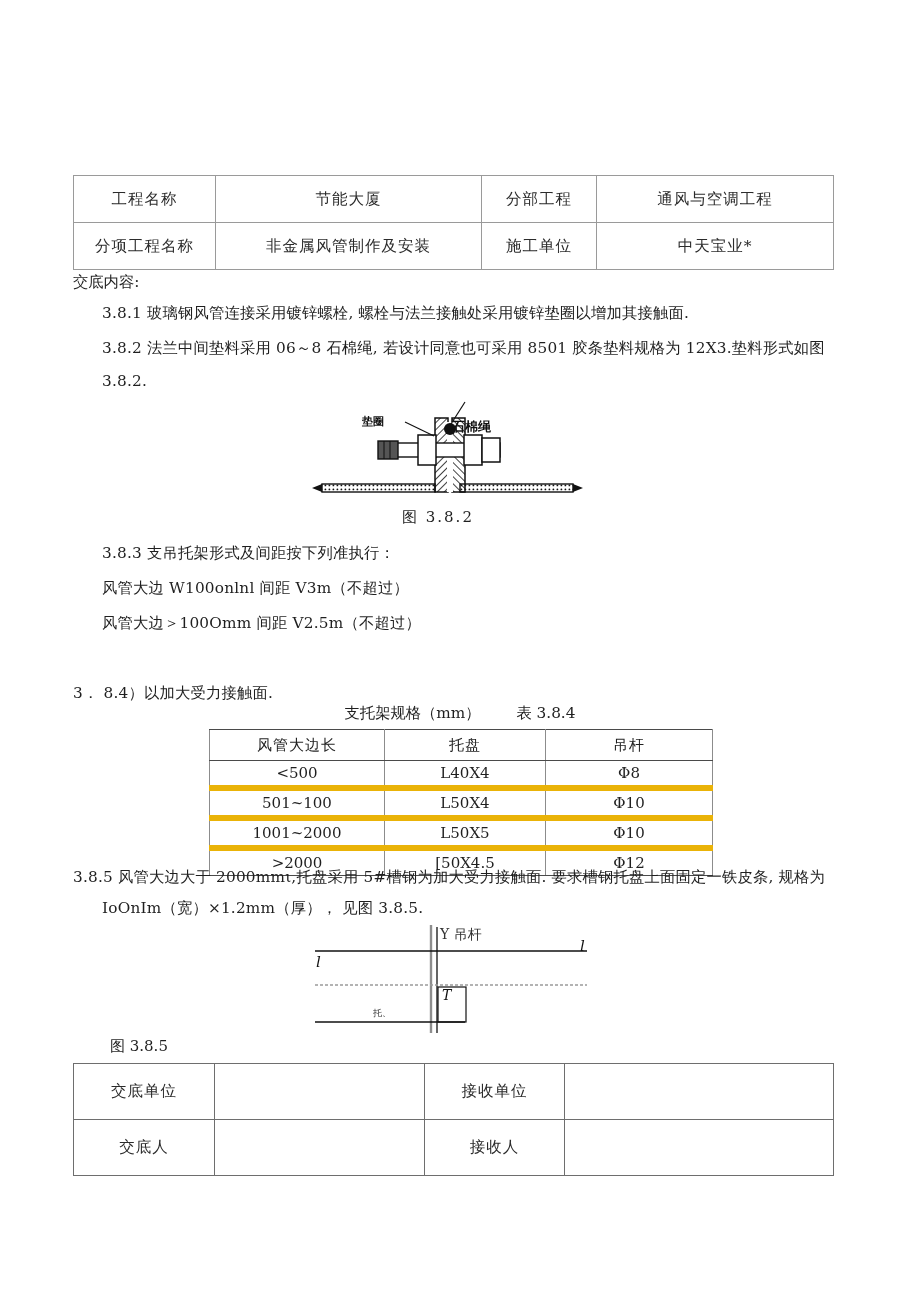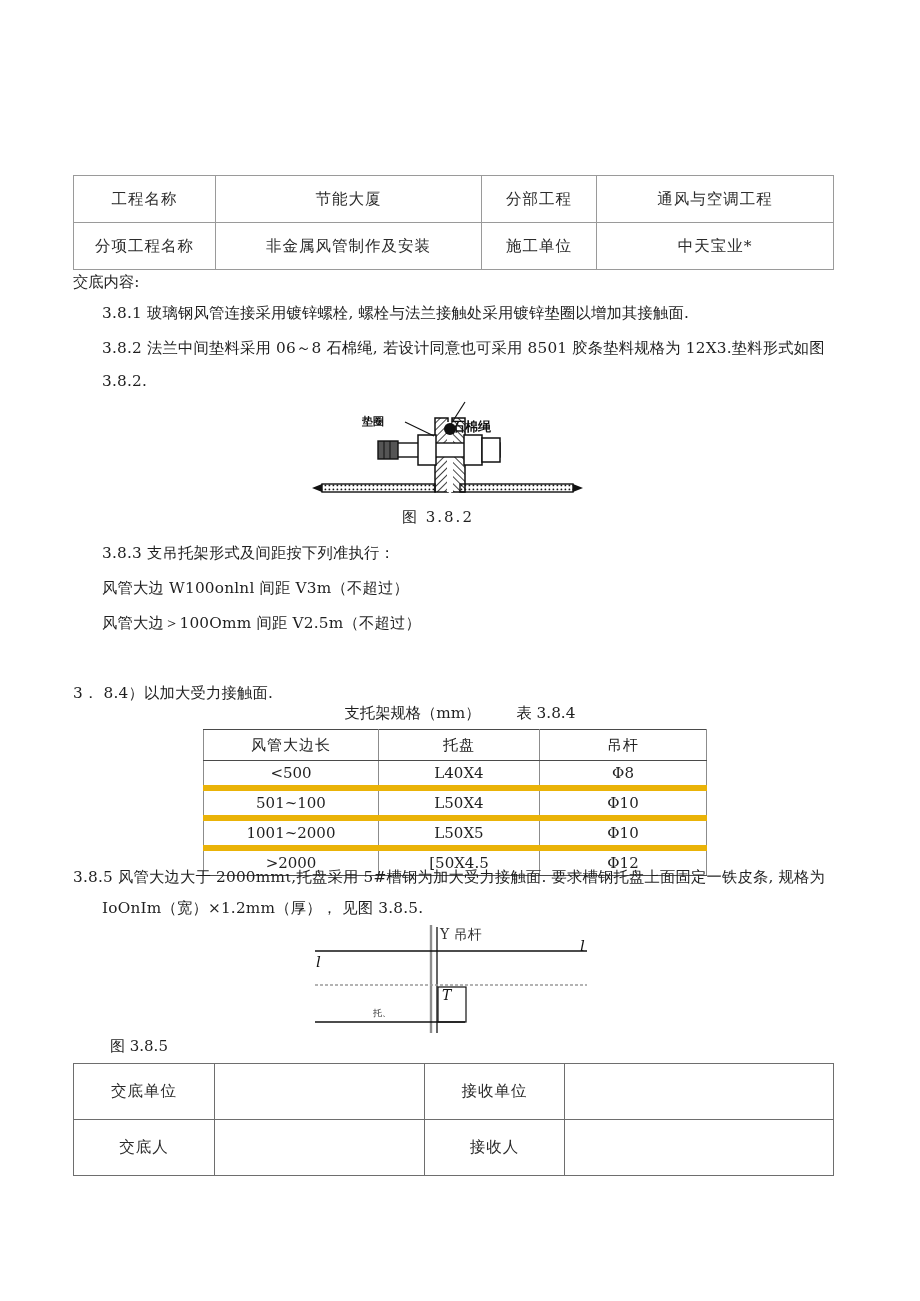--- a/index.html
+++ b/index.html
@@ -79,21 +79,21 @@
     top: 703px;
     left: 0; right: 0;
     text-align: center;
     font-size: 15.3px;
     color: #1f1f1f;
   }
   .spec-cap span.gap { display: inline-block; width: 26px; }
 
   .spec-table {
     position: absolute;
-    left: 203px;
+    left: 209px;
     top: 729px;
     width: 494px;
     border-collapse: collapse;
     table-layout: fixed;
   }
   .spec-table th, .spec-table td {
     text-align: center;
     font-size: 15px;
     color: #1f1f1f;
     font-weight: normal;

